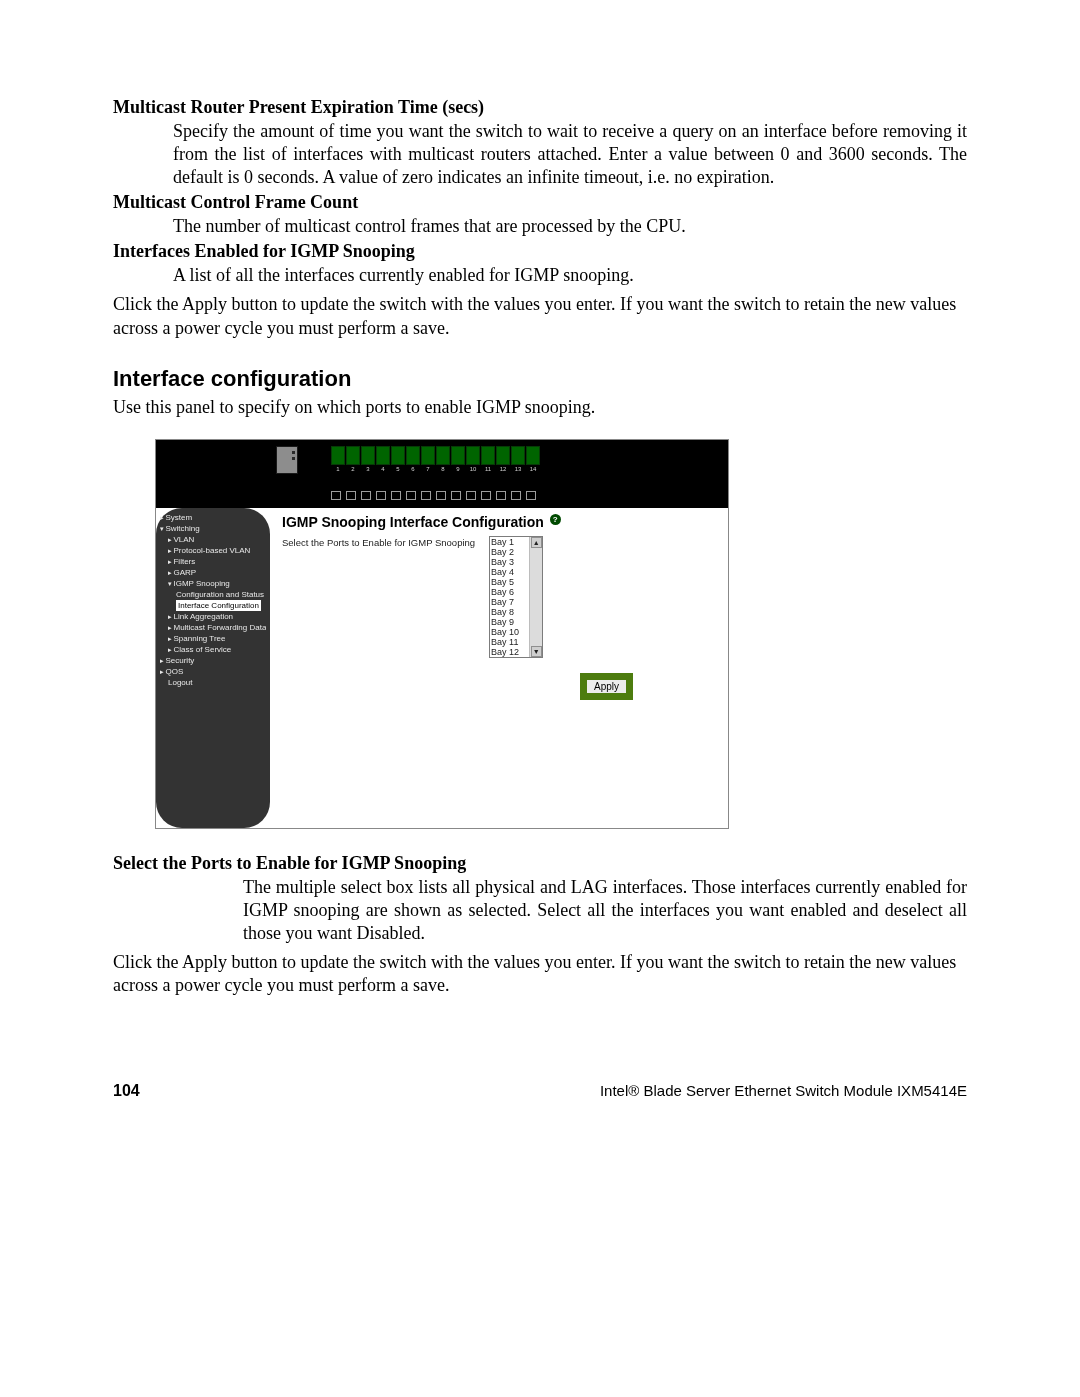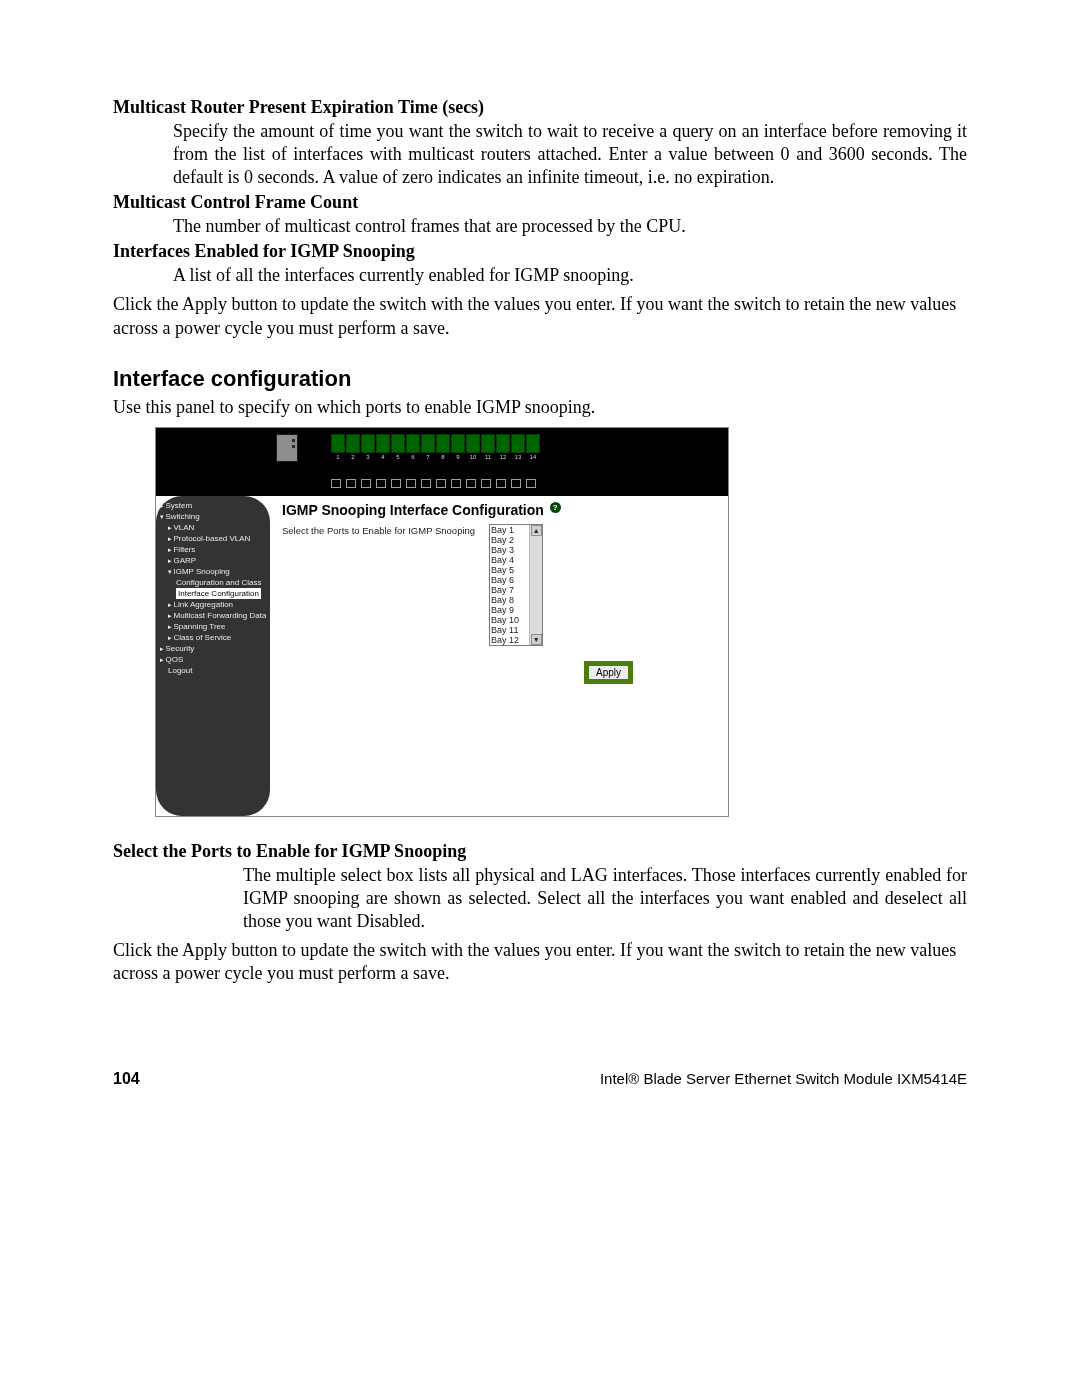--- a/index.html
+++ b/index.html
@@ -244,21 +244,21 @@
     color: #222;
   }
   .apply-btn {
     position: absolute;
     right: 95px;
     top: 165px;
     font-size: 10px;
     font-family: Arial, Helvetica, sans-serif;
     padding: 1px 7px;
     background: #ececec;
-    border: 5px solid #4d7c0f;
+    border: 7px solid #4d7c0f;
     cursor: default;
   }
 </style>
 </head>
 <body>
 
 <div class="page">
 
 
   <p class="term">Multicast Router Present Expiration Time (secs)</p>
@@ -266,21 +266,21 @@
 
   <p class="term">Multicast Control Frame Count</p>
   <p class="body-text indent">The number of multicast control frames that are processed by the CPU.</p>
 
   <p class="term">Interfaces Enabled for IGMP Snooping</p>
   <p class="body-text indent">A list of all the interfaces currently enabled for IGMP snooping.</p>
 
   <p class="para">Click the Apply button to update the switch with the values you enter. If you want the switch to retain the new values across a power cycle you must perform a save.</p>
 
   <h2 class="section-heading">Interface configuration</h2>
-  <p class="body-text" style="margin-bottom:8px">Use this panel to specify on which ports to enable IGMP snooping.</p>
+  <p class="body-text" style="margin-bottom:20px">Use this panel to specify on which ports to enable IGMP snooping.</p>
 
   <div class="figure">
     <div class="fig-header">
       <div class="switch-icon"></div>
       <div class="port-row">
         <div class="ports">
           <div class="port"></div>
           <div class="port"></div>
           <div class="port"></div>
           <div class="port"></div>
@@ -334,21 +334,21 @@
 
     <div class="fig-body">
       <div class="fig-sidebar" id="sidebar">
           <div class="si bullet">System</div>
           <div class="si open">Switching</div>
           <div class="si bullet l1">VLAN</div>
           <div class="si bullet l1">Protocol-based VLAN</div>
           <div class="si bullet l1">Filters</div>
           <div class="si bullet l1">GARP</div>
           <div class="si open l1">IGMP Snooping</div>
-          <div class="si l2">Configuration and Class</div>
+          <div class="si l2">Configuration and Status</div>
           <div class="si l2"><span class="sel">Interface Configuration</span></div>
           <div class="si bullet l1">Link Aggregation</div>
           <div class="si bullet l1">Multicast Forwarding Database</div>
           <div class="si bullet l1">Spanning Tree</div>
           <div class="si bullet l1">Class of Service</div>
           <div class="si bullet">Security</div>
           <div class="si bullet">QOS</div>
           <div class="si l1">Logout</div>
         </div>
 

